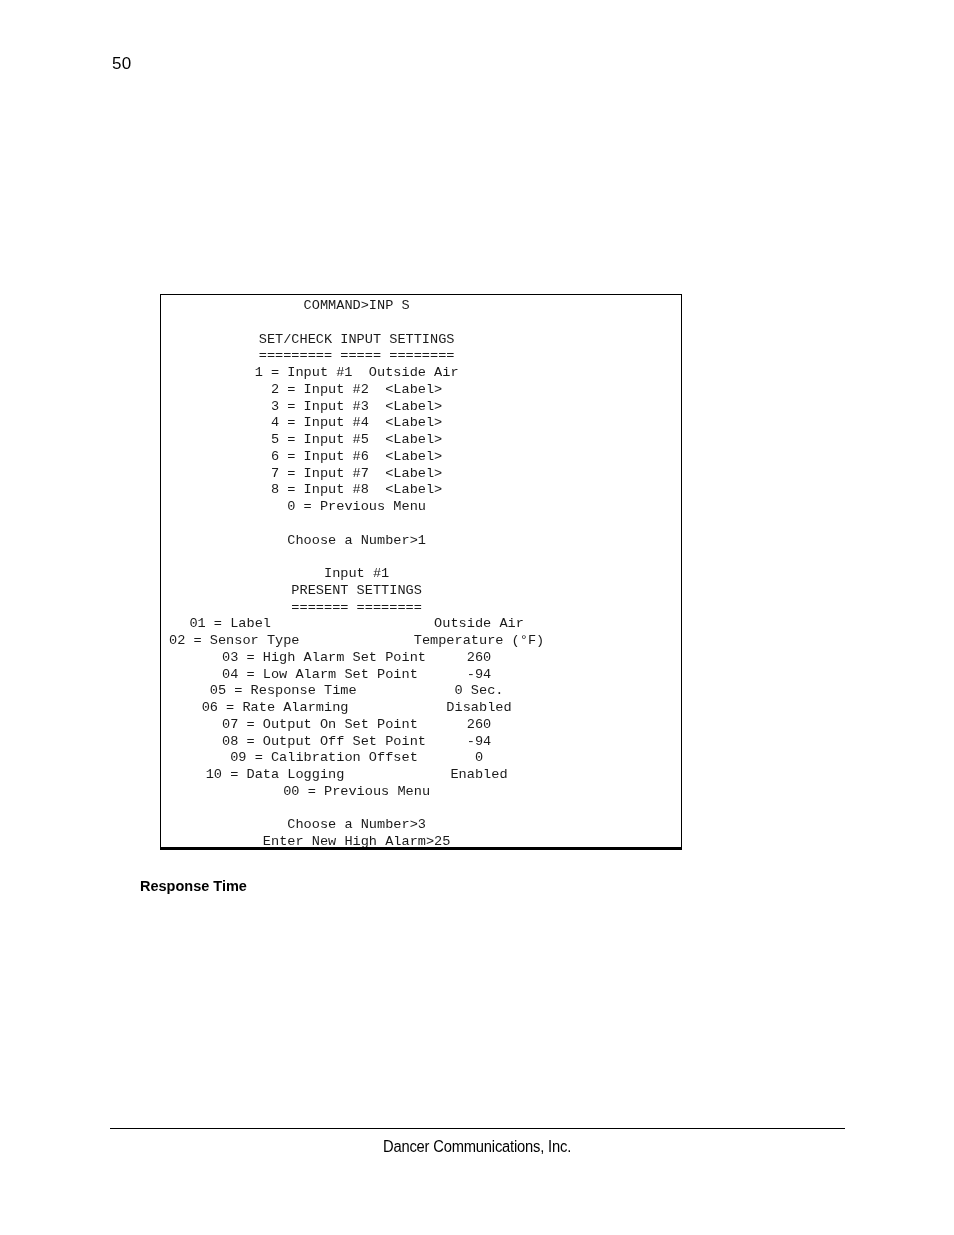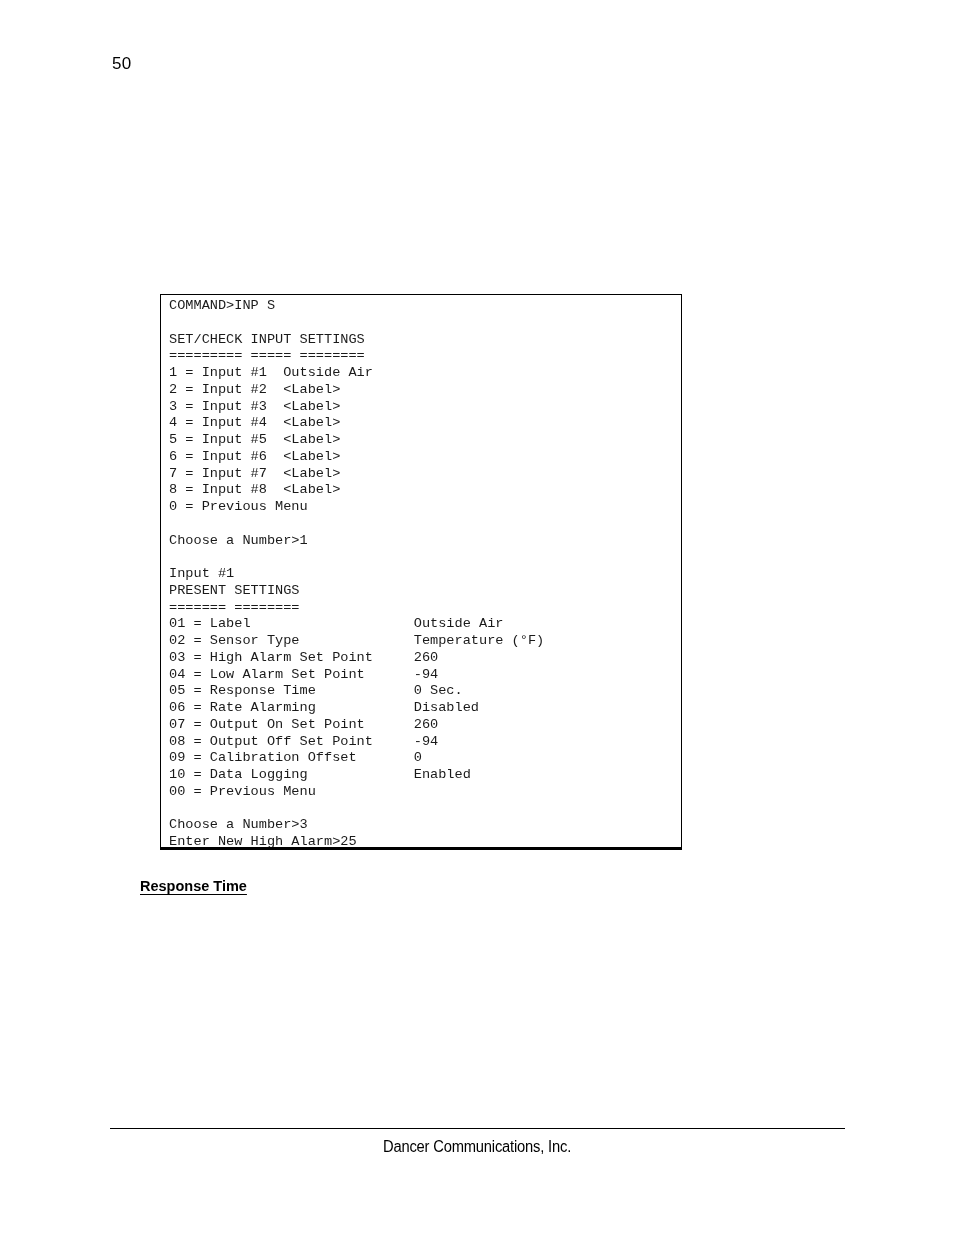--- a/index.html
+++ b/index.html
@@ -35,20 +35,21 @@
     top: 294px;
     width: 522px;
     height: 556px;
     box-sizing: border-box;
     background: #ffffff;
     border-top: 1px solid #000000;
     border-left: 1px solid #000000;
     border-right: 1px solid #000000;
     border-bottom: 3px solid #000000;
     overflow: hidden;
+    text-align: center;
   }
   .console-text {
     position: absolute;
     left: 8px;
     top: 3px;
     margin: 0;
     font-family: "Liberation Mono", "DejaVu Sans Mono", monospace;
     font-size: 13.6px;
     line-height: 16.75px;
     letter-spacing: 0px;
@@ -59,21 +60,20 @@
 
   
   .section-heading {
     position: absolute;
     left: 140px;
     top: 876px;
     font-family: "Liberation Sans", sans-serif;
     font-size: 14.5px;
     font-weight: bold;
     line-height: 20px;
-    text-decoration: underline;
     text-underline-offset: 3px;
     color: #000000;
   }
 
   
   .footer-rule {
     position: absolute;
     left: 110px;
     top: 1128px;
     width: 735px;

